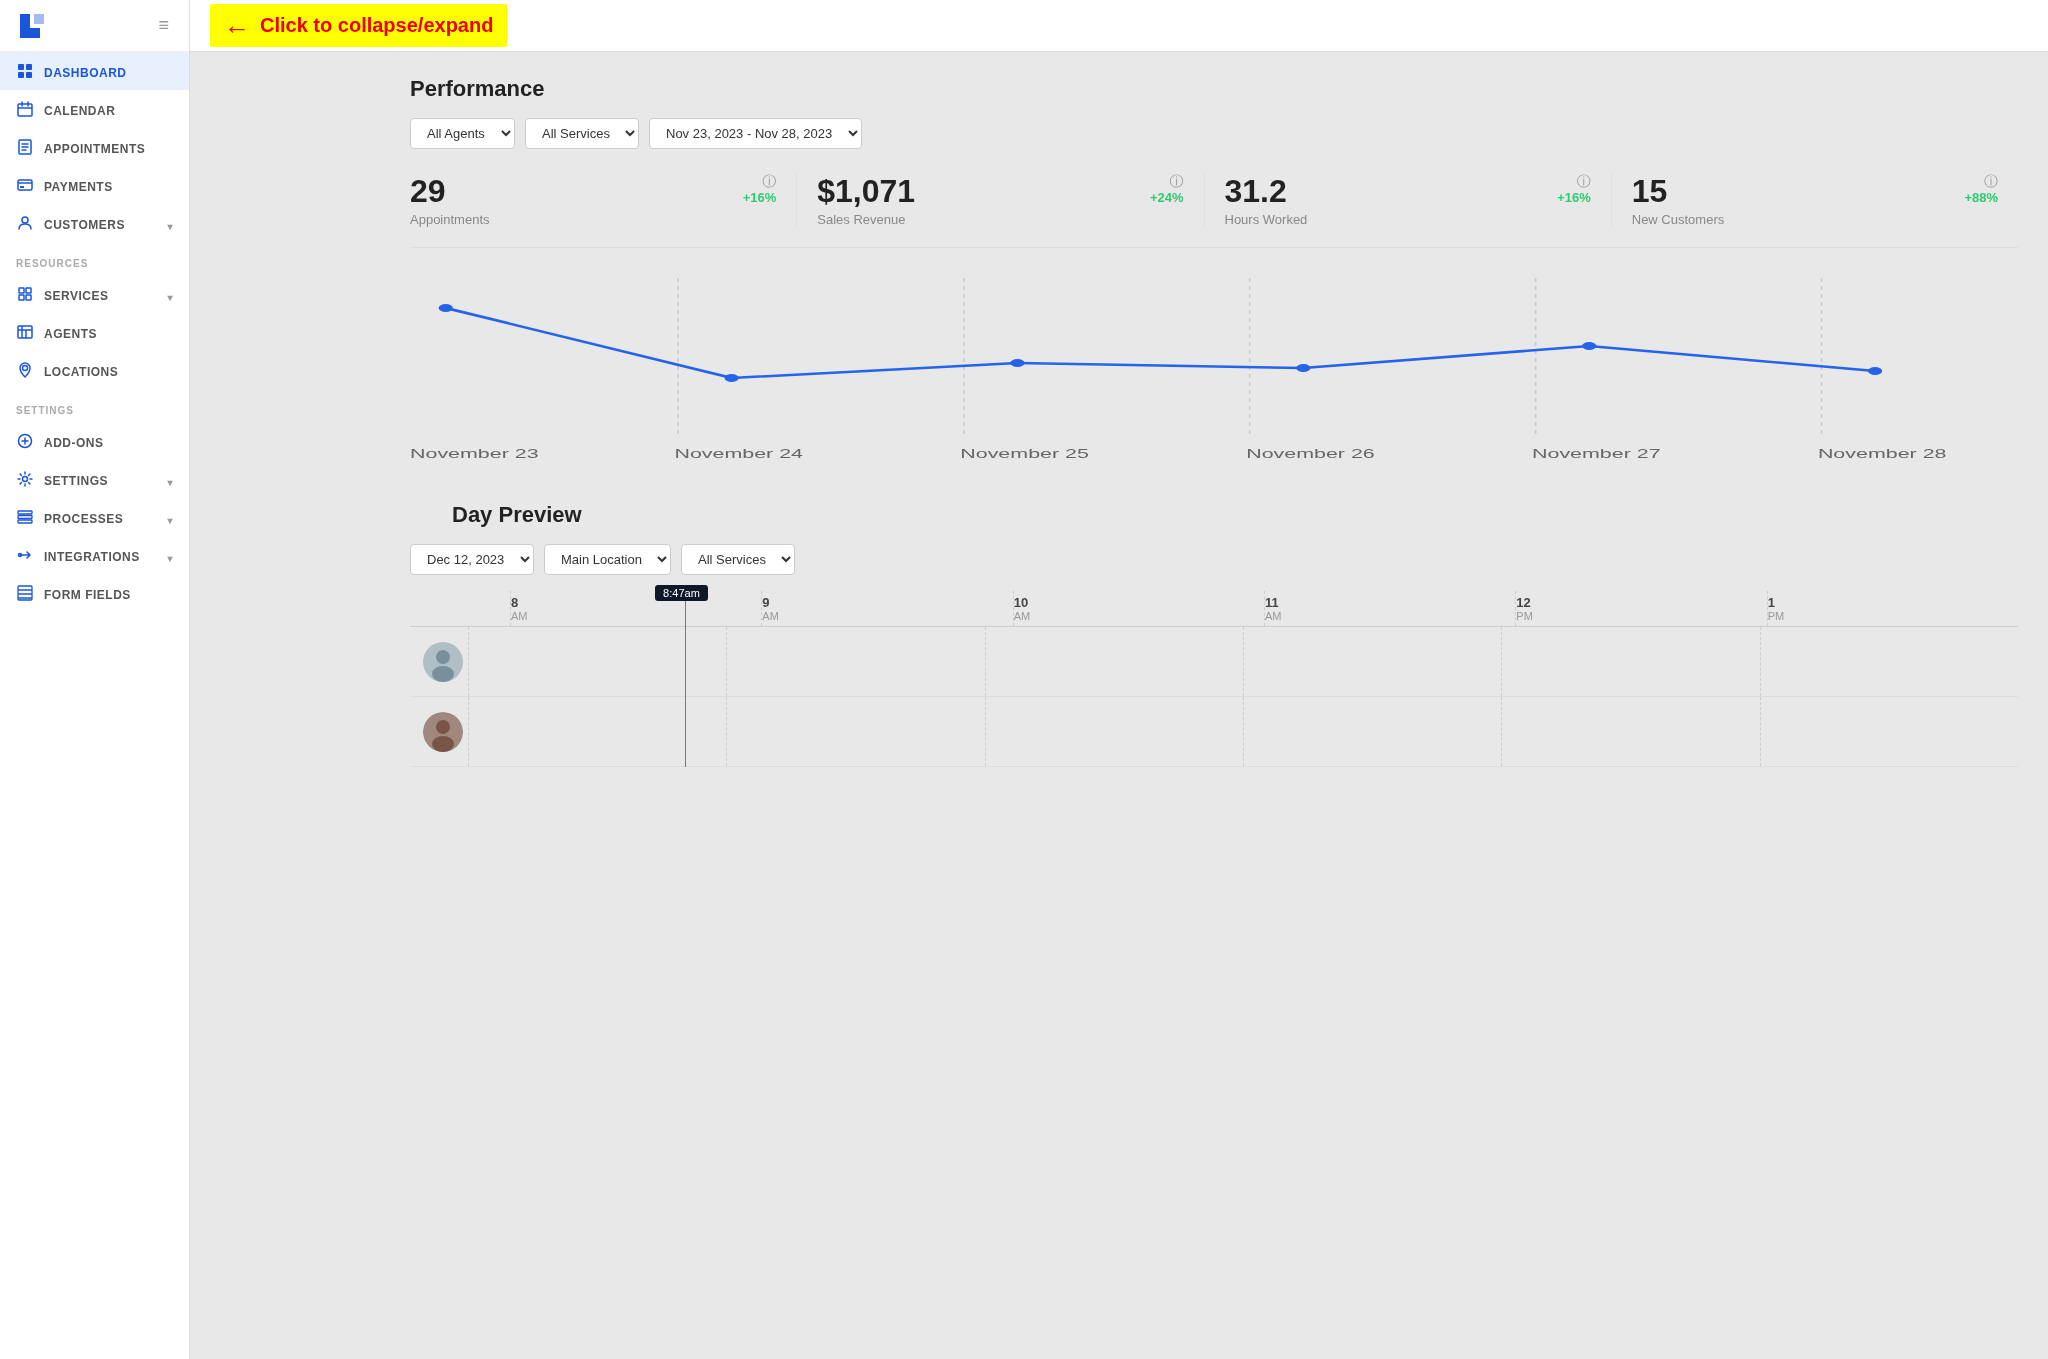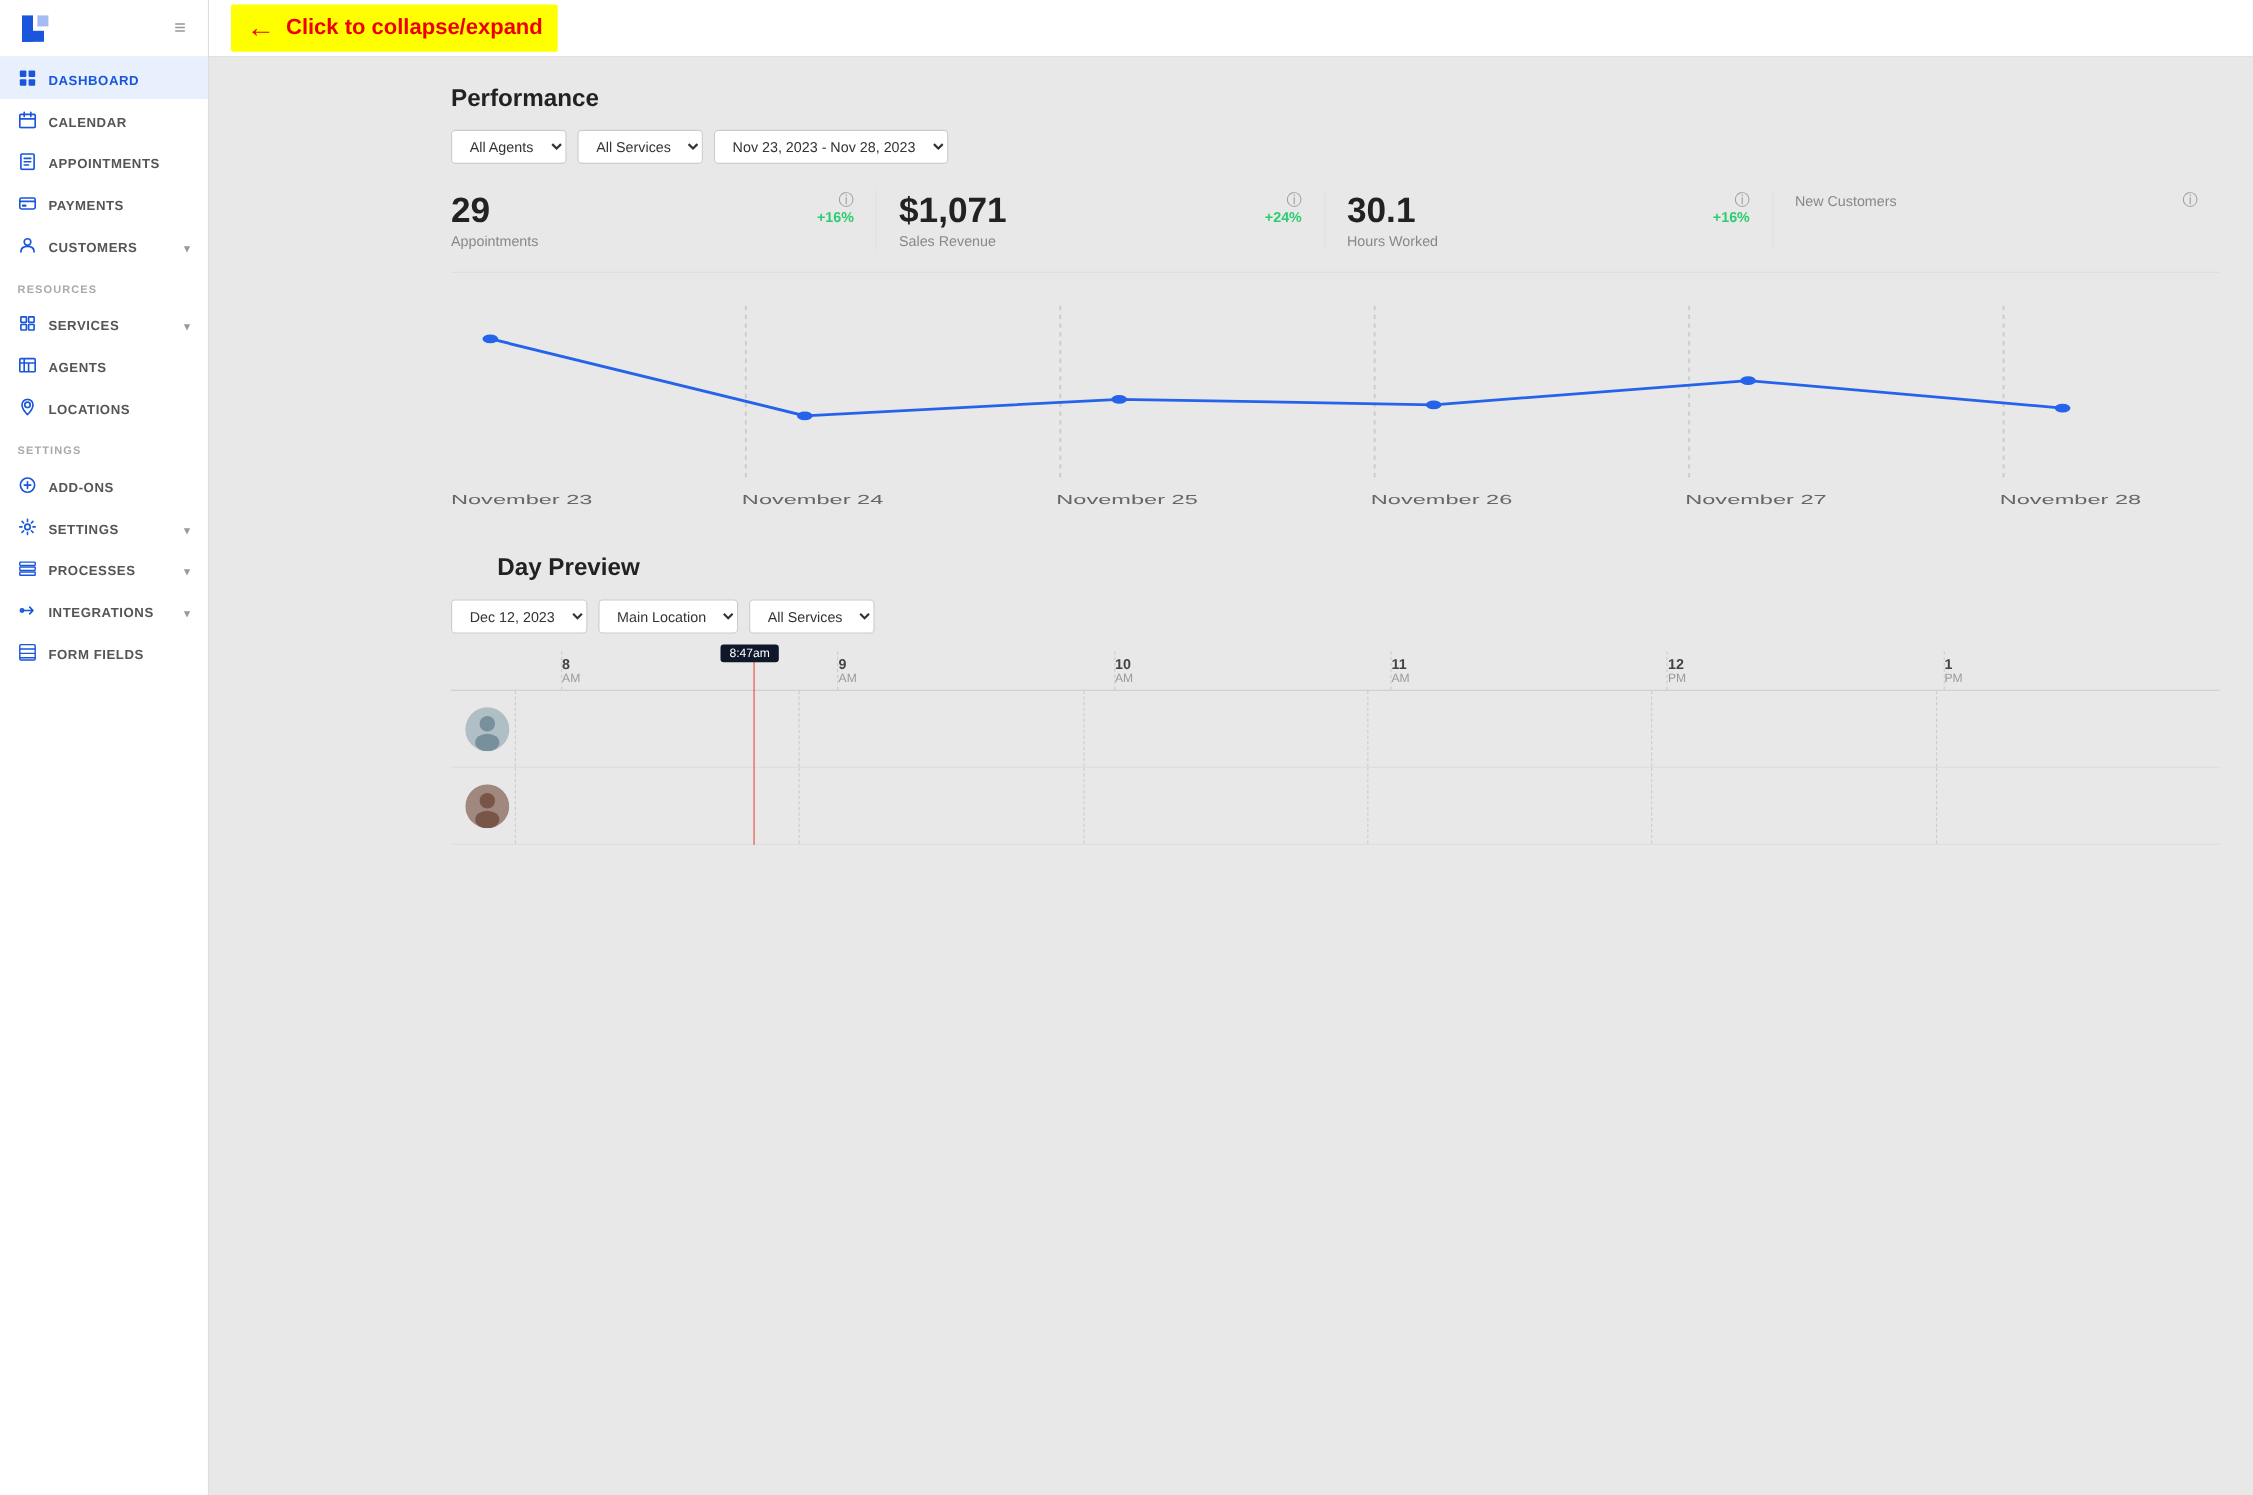--- a/index.html
+++ b/index.html
@@ -471,27 +471,31 @@
         <span class="stat-info">ⓘ</span>
         <div class="stat-value">
           <span>$1,071</span>
           <span class="stat-change">+24%</span>
         </div>
         <div class="stat-label">Sales Revenue</div>
       </div>
       <div class="stat-item">
         <span class="stat-info">ⓘ</span>
         <div class="stat-value">
-          <span>30.1</span>
+          <span>31.2</span>
           <span class="stat-change">+16%</span>
         </div>
         <div class="stat-label">Hours Worked</div>
       </div>
       <div class="stat-item">
         <span class="stat-info">ⓘ</span>
+        <div class="stat-value">
+          <span>15</span>
+          <span class="stat-change">+88%</span>
+        </div>
         <div class="stat-label">New Customers</div>
       </div>
     </div>
 
     <div class="chart-area">
       <svg class="chart-svg" viewBox="0 0 900 200" preserveAspectRatio="none">
 
         <line class="chart-grid" x1="150" y1="10" x2="150" y2="170"></line>
         <line class="chart-grid" x1="310" y1="10" x2="310" y2="170"></line>
         <line class="chart-grid" x1="470" y1="10" x2="470" y2="170"></line>

